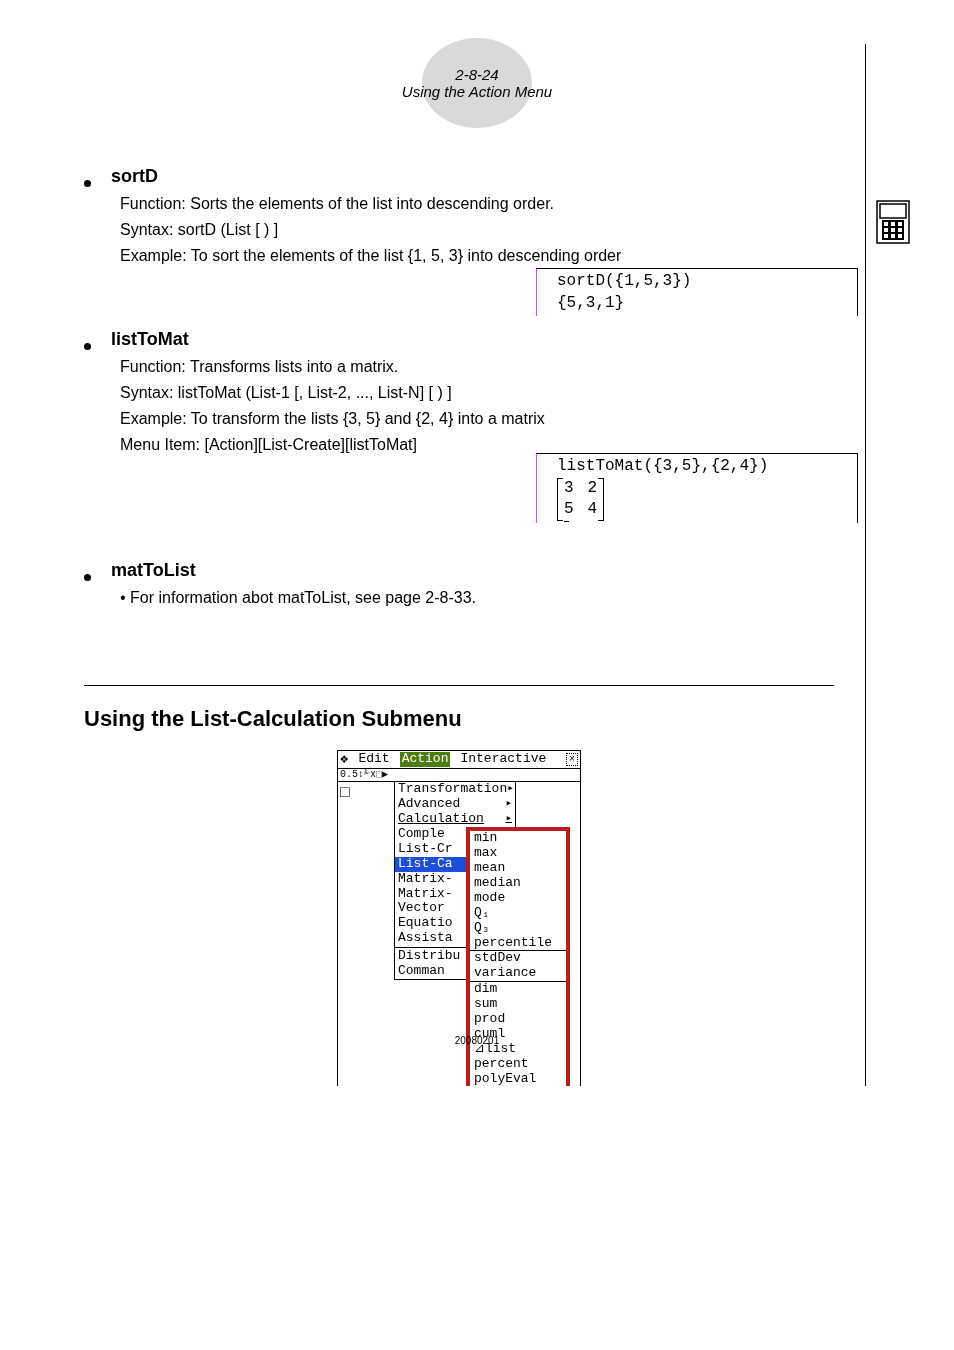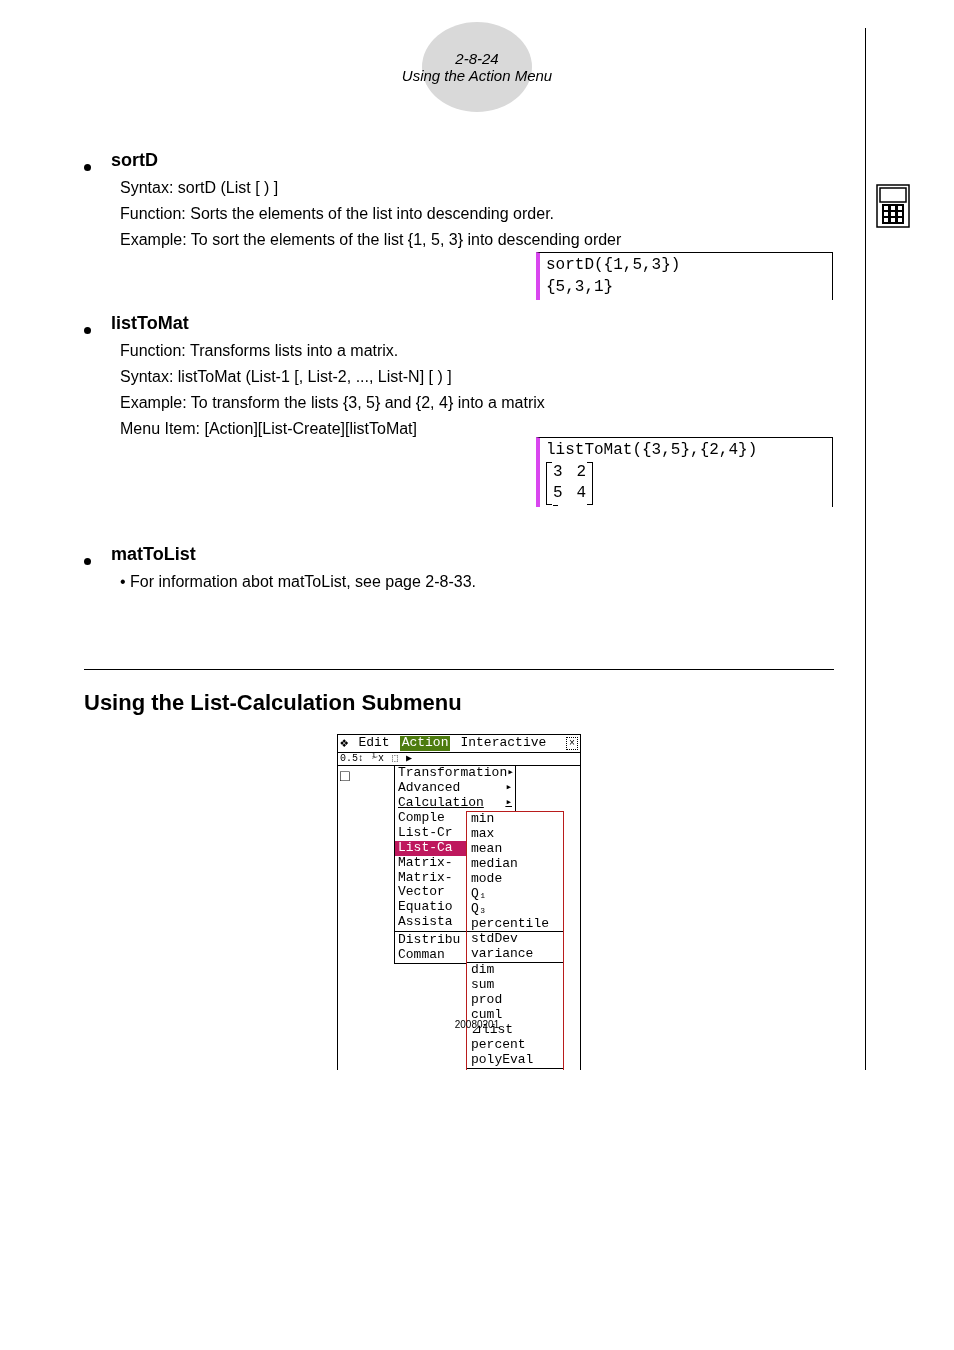--- a/index.html
+++ b/index.html
@@ -8,20 +8,21 @@
     font-family: Arial, Helvetica, sans-serif;
     background: #fff;
     color: #000;
     width: 954px;
   }
   .page {
     position: relative;
     width: 954px;
     height: 1070px;
     box-sizing: border-box;
+    margin-top: 16px;
   }
   .right-rule {
     position: absolute;
     top: 28px;
     right: 88px;
     width: 1px;
     height: 1294px;
     background: #000;
   }
   .side-icon {
@@ -81,25 +82,25 @@
     margin-left: 36px;
     margin-top: 8px;
   }
   .subbullet {
     font-size: 16px;
     margin-left: 36px;
     margin-top: 8px;
   }
   .calc-box {
     border-top: 1px solid #000;
-    border-left: 4px solid #d946ef;
+    border-left: 1px solid #d946ef;
     border-right: 1px solid #000;
     font-family: "Courier New", monospace;
     font-size: 16px;
-    padding: 2px 6px;
+    padding: 2px 20px;
     line-height: 1.35;
   }
   .calc-box .result {
     text-align: left;
   }
   .sortd-box {
     position: absolute;
     top: 112px;
     left: 452px;
     width: 280px;
@@ -172,21 +173,21 @@
     color: #fff;
   }
   .menubar .dotclose {
     margin-left: auto;
     border: 1px dotted #000;
     font-size: 10px;
     padding: 0 2px;
   }
   .toolbar {
     display:flex;
-    gap:8px;
+    gap:0;
     padding:1px 2px;
     border-bottom:1px solid #000;
   }
   .toolbar .tbtn {
     font-size:10px;
     line-height:1;
   }
   .calc-body {
     display:flex;
     align-items:flex-start;
@@ -212,34 +213,34 @@
     background:#fff;
   }
   .menu-panel.top { border-top: none; }
   .menu-panel .mi-row {
     display:flex;
     justify-content: space-between;
     padding: 0 3px;
     white-space: nowrap;
   }
   .menu-panel .mi-row.sel {
-    background:#be185d;
+    background:#1d4ed8;
     color:#fff;
   }
   .menu-panel .sep {
     border-top:1px solid #000;
     margin: 1px 0;
   }
   .menu-panel .arrow { font-size:11px; }
   .submenu {
     position:absolute;
     left: 72px;
     top: 45px;
     width: 96px;
-    border:1px solid #b91c1c;
+    border:4px solid #b91c1c;
     background:#fff;
   }
   .submenu .grp { border-top:1px solid #000; }
   .submenu .grp:first-child { border-top:none; }
   .submenu .mi-row { padding: 0 4px; white-space:nowrap; }
   .footer-code {
     position:absolute;
     bottom: 40px;
     left: 50%;
     transform: translateX(-50%);
@@ -275,22 +276,22 @@
     <div class="hb-line">2-8-24</div>
     <div class="hb-line">Using the Action Menu</div>
   </div>
 
   <div class="content">
 
     <div class="bullet-row">
       <div class="bullet-dot"></div>
       <div class="bullet-title">sortD</div>
     </div>
+    <div class="body-line">Function: Sorts the elements of the list into descending order.</div>
     <div class="body-line">Syntax: sortD (List [ ) ]</div>
-    <div class="body-line">Function: Sorts the elements of the list into descending order.</div>
     <div class="body-line">Example: To sort the elements of the list {1, 5, 3} into descending order</div>
 
     <div class="calc-box sortd-box">
       <div>sortD({1,5,3})</div>
       <div class="result">{5,3,1}</div>
     </div>
 
     <div style="height:54px"></div>
 
     <div class="bullet-row">

